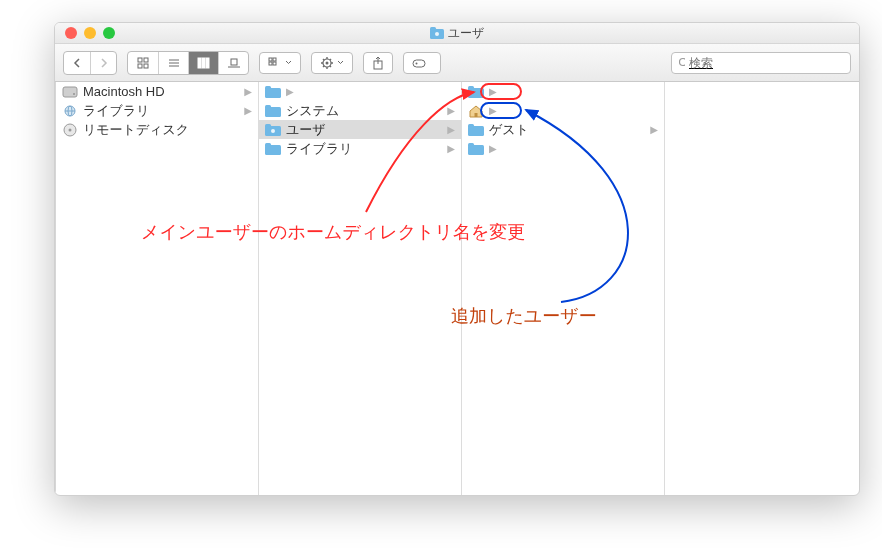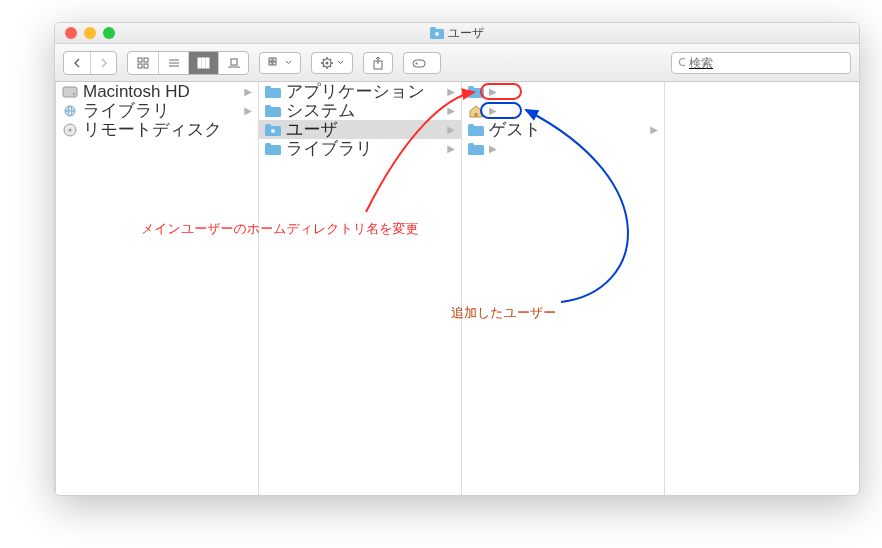--- a/index.html
+++ b/index.html
@@ -26,27 +26,27 @@
   .spacer { flex: 1; }
   .search { display: flex; align-items: center; border: 1px solid #c0c0c0; border-radius: 4px; background: #fff; height: 22px; width: 180px; padding: 0 6px; color: #9a9a9a; gap: 4px; }
   .search input { border: none; outline: none; flex: 1; font-size: 12px; background: transparent; text-decoration: underline; }
   .main { display: flex; height: calc(100% - 59px); }
   .sidebar { width: 155px; background: #f5f4f5; border-right: 1px solid #d6d6d6; overflow: hidden; padding-top: 4px; }
   .shead { font-size: 10px; color: #8a8a8a; font-weight: 600; padding: 6px 10px 2px; }
   .sitem { display: flex; align-items: center; gap: 6px; padding: 3px 10px 3px 14px; color: #3a3a3a; cursor: pointer; }
   .columns { flex: 1; display: flex; position: relative; }
   .col { width: 203px; border-right: 1px solid #dcdcdc; overflow: hidden; }
   .crow { display: flex; align-items: center; height: 19px; padding: 0 6px 0 6px; cursor: pointer; position: relative; }
-  .crow .nm { flex: 1; white-space: nowrap; overflow: hidden; text-overflow: ellipsis; font-size: 17px; color: #333; }
+  .crow .nm { flex: 1; white-space: nowrap; overflow: hidden; text-overflow: ellipsis; font-size: 13px; color: #333; }
   .crow .chev { color: #b4b4b4; font-size: 10px; }
   .crow.sel { background: #dcdcdc; }
   .crow.sel .nm { color: #222; }
   .fico { width: 16px; height: 14px; margin-right: 5px; display: flex; align-items: center; justify-content: center; }
   .annotation-layer { position: absolute; left: 0; top: 0; width: 100%; height: 100%; pointer-events: none; }
-  .anno-text { position: absolute; font-size: 13px; }
+  .anno-text { position: absolute; font-size: 18px; }
   .circ { position: absolute; border: 2px solid; border-radius: 10px; }
 </style>
 </head>
 <body>
 
 <div class="window">
 
   <div class="titlebar">
     <div class="traffic">
       <div class="tl red"></div>
@@ -218,21 +218,20 @@
           </div>
         </div>
       <div class="col" id="col2">
           <div class="crow">
             <span class="fico">
               <svg width="16" height="13">
                 <rect x="0" y="3" width="16" height="10" rx="1.5" fill="#6fb8e6"></rect>
                 <rect x="0" y="1" width="6" height="4" rx="1.5" fill="#6fb8e6"></rect>
               </svg>
             </span>
-            <span class="nm">アプリケーション</span>
             <span class="chev">▶</span>
           </div>
           <div class="crow">
             <span class="fico">
               <svg width="16" height="13">
                 <rect x="0" y="3" width="16" height="10" rx="1.5" fill="#6fb8e6"></rect>
                 <rect x="0" y="1" width="6" height="4" rx="1.5" fill="#6fb8e6"></rect>
               </svg>
             </span>
             <span class="nm">システム</span>

